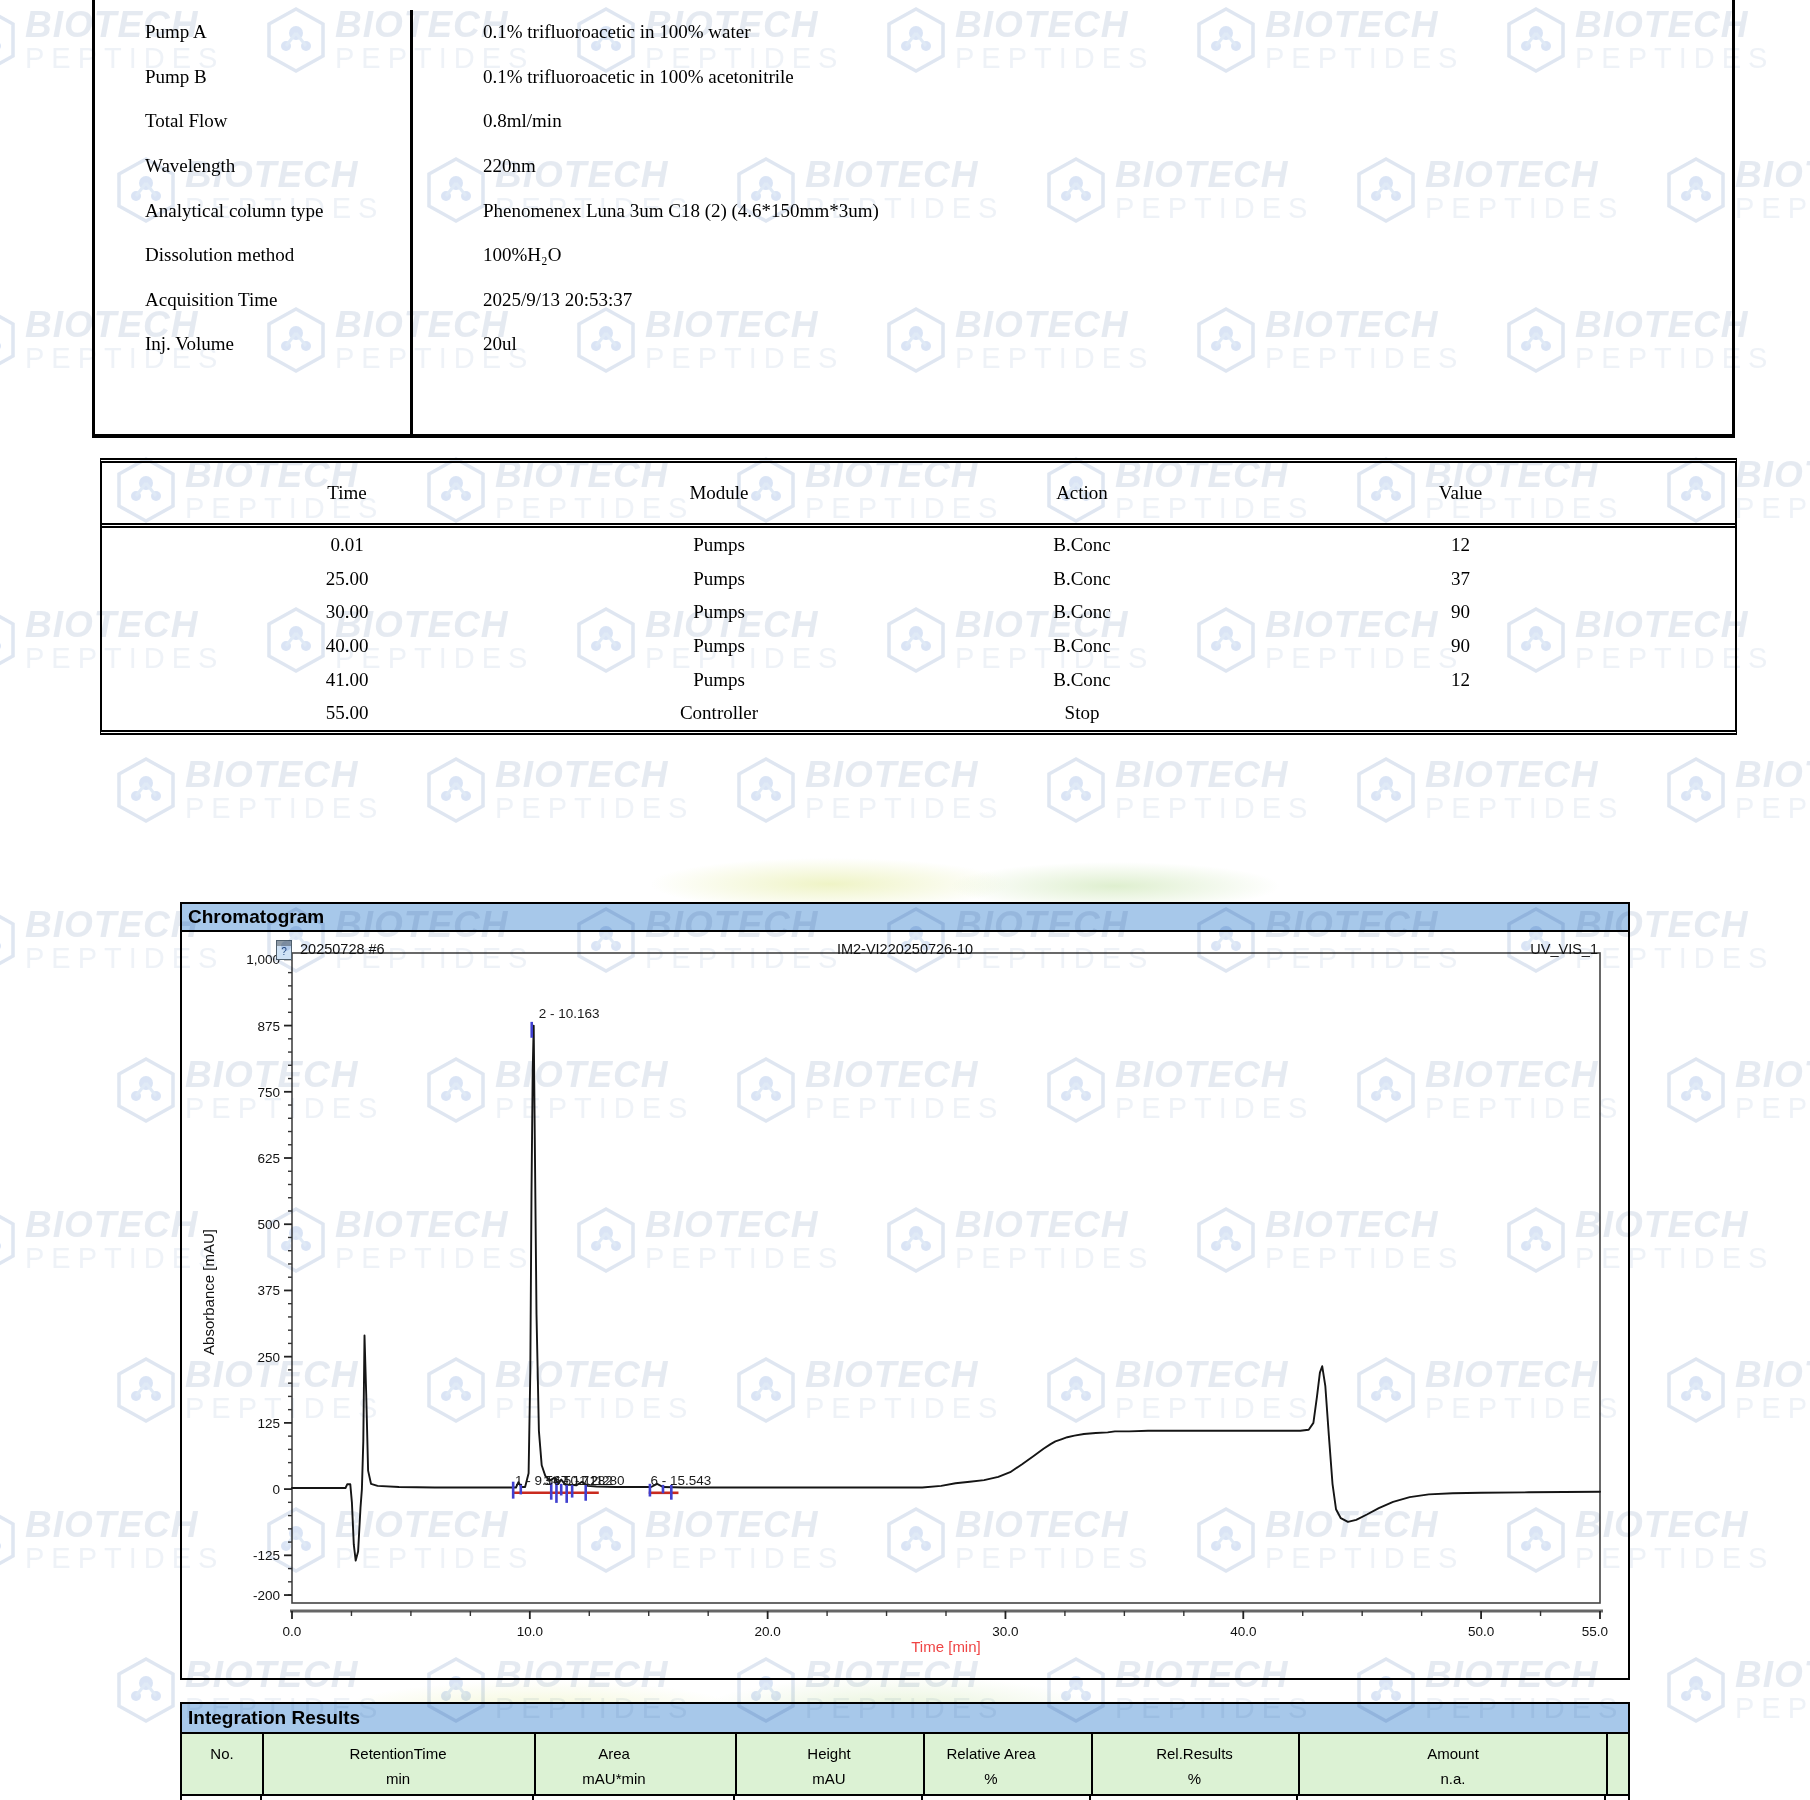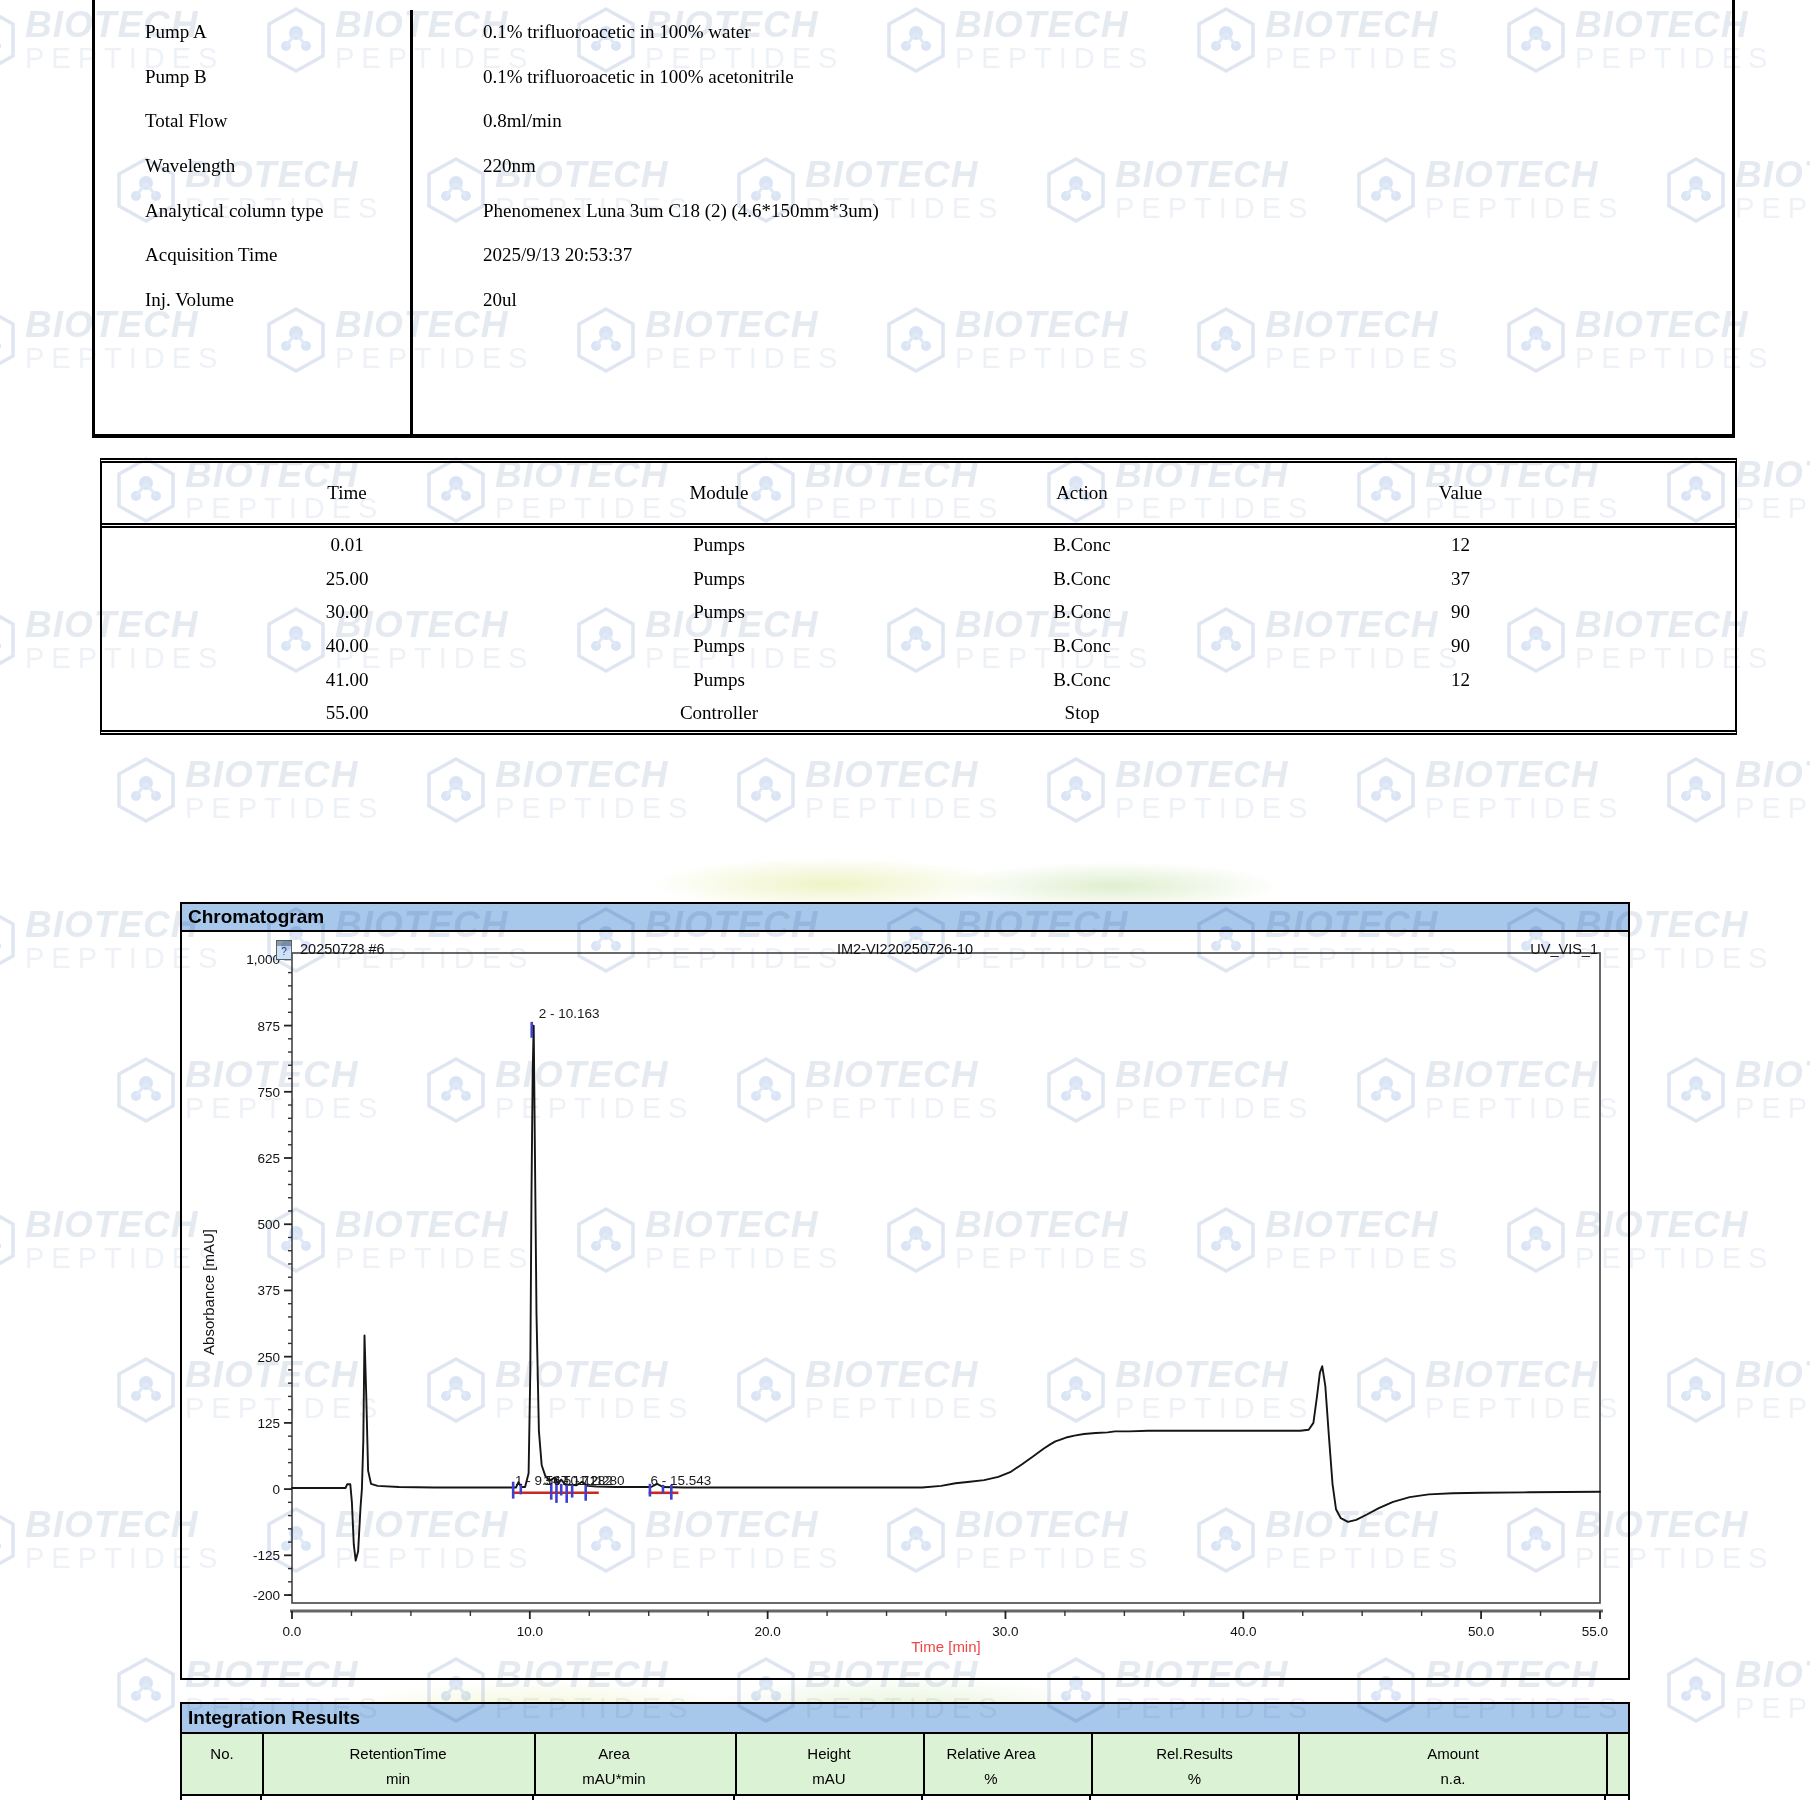--- a/index.html
+++ b/index.html
@@ -92,20 +92,24 @@
     <div class="m-label">Total Flow</div>
     <div class="m-value">0.8ml/min</div>
   </div>
   <div class="m-row">
     <div class="m-label">Wavelength</div>
     <div class="m-value">220nm</div>
   </div>
   <div class="m-row">
     <div class="m-label">Analytical column type</div>
     <div class="m-value">Phenomenex Luna 3um C18 (2) (4.6*150mm*3um)</div>
+  </div>
+  <div class="m-row">
+    <div class="m-label">Dissolution method</div>
+    <div class="m-value">100%H₂O</div>
   </div>
   <div class="m-row">
     <div class="m-label">Acquisition Time</div>
     <div class="m-value">2025/9/13 20:53:37</div>
   </div>
   <div class="m-row">
     <div class="m-label">Inj. Volume</div>
     <div class="m-value">20ul</div>
   </div>
   <div class="m-fill">

